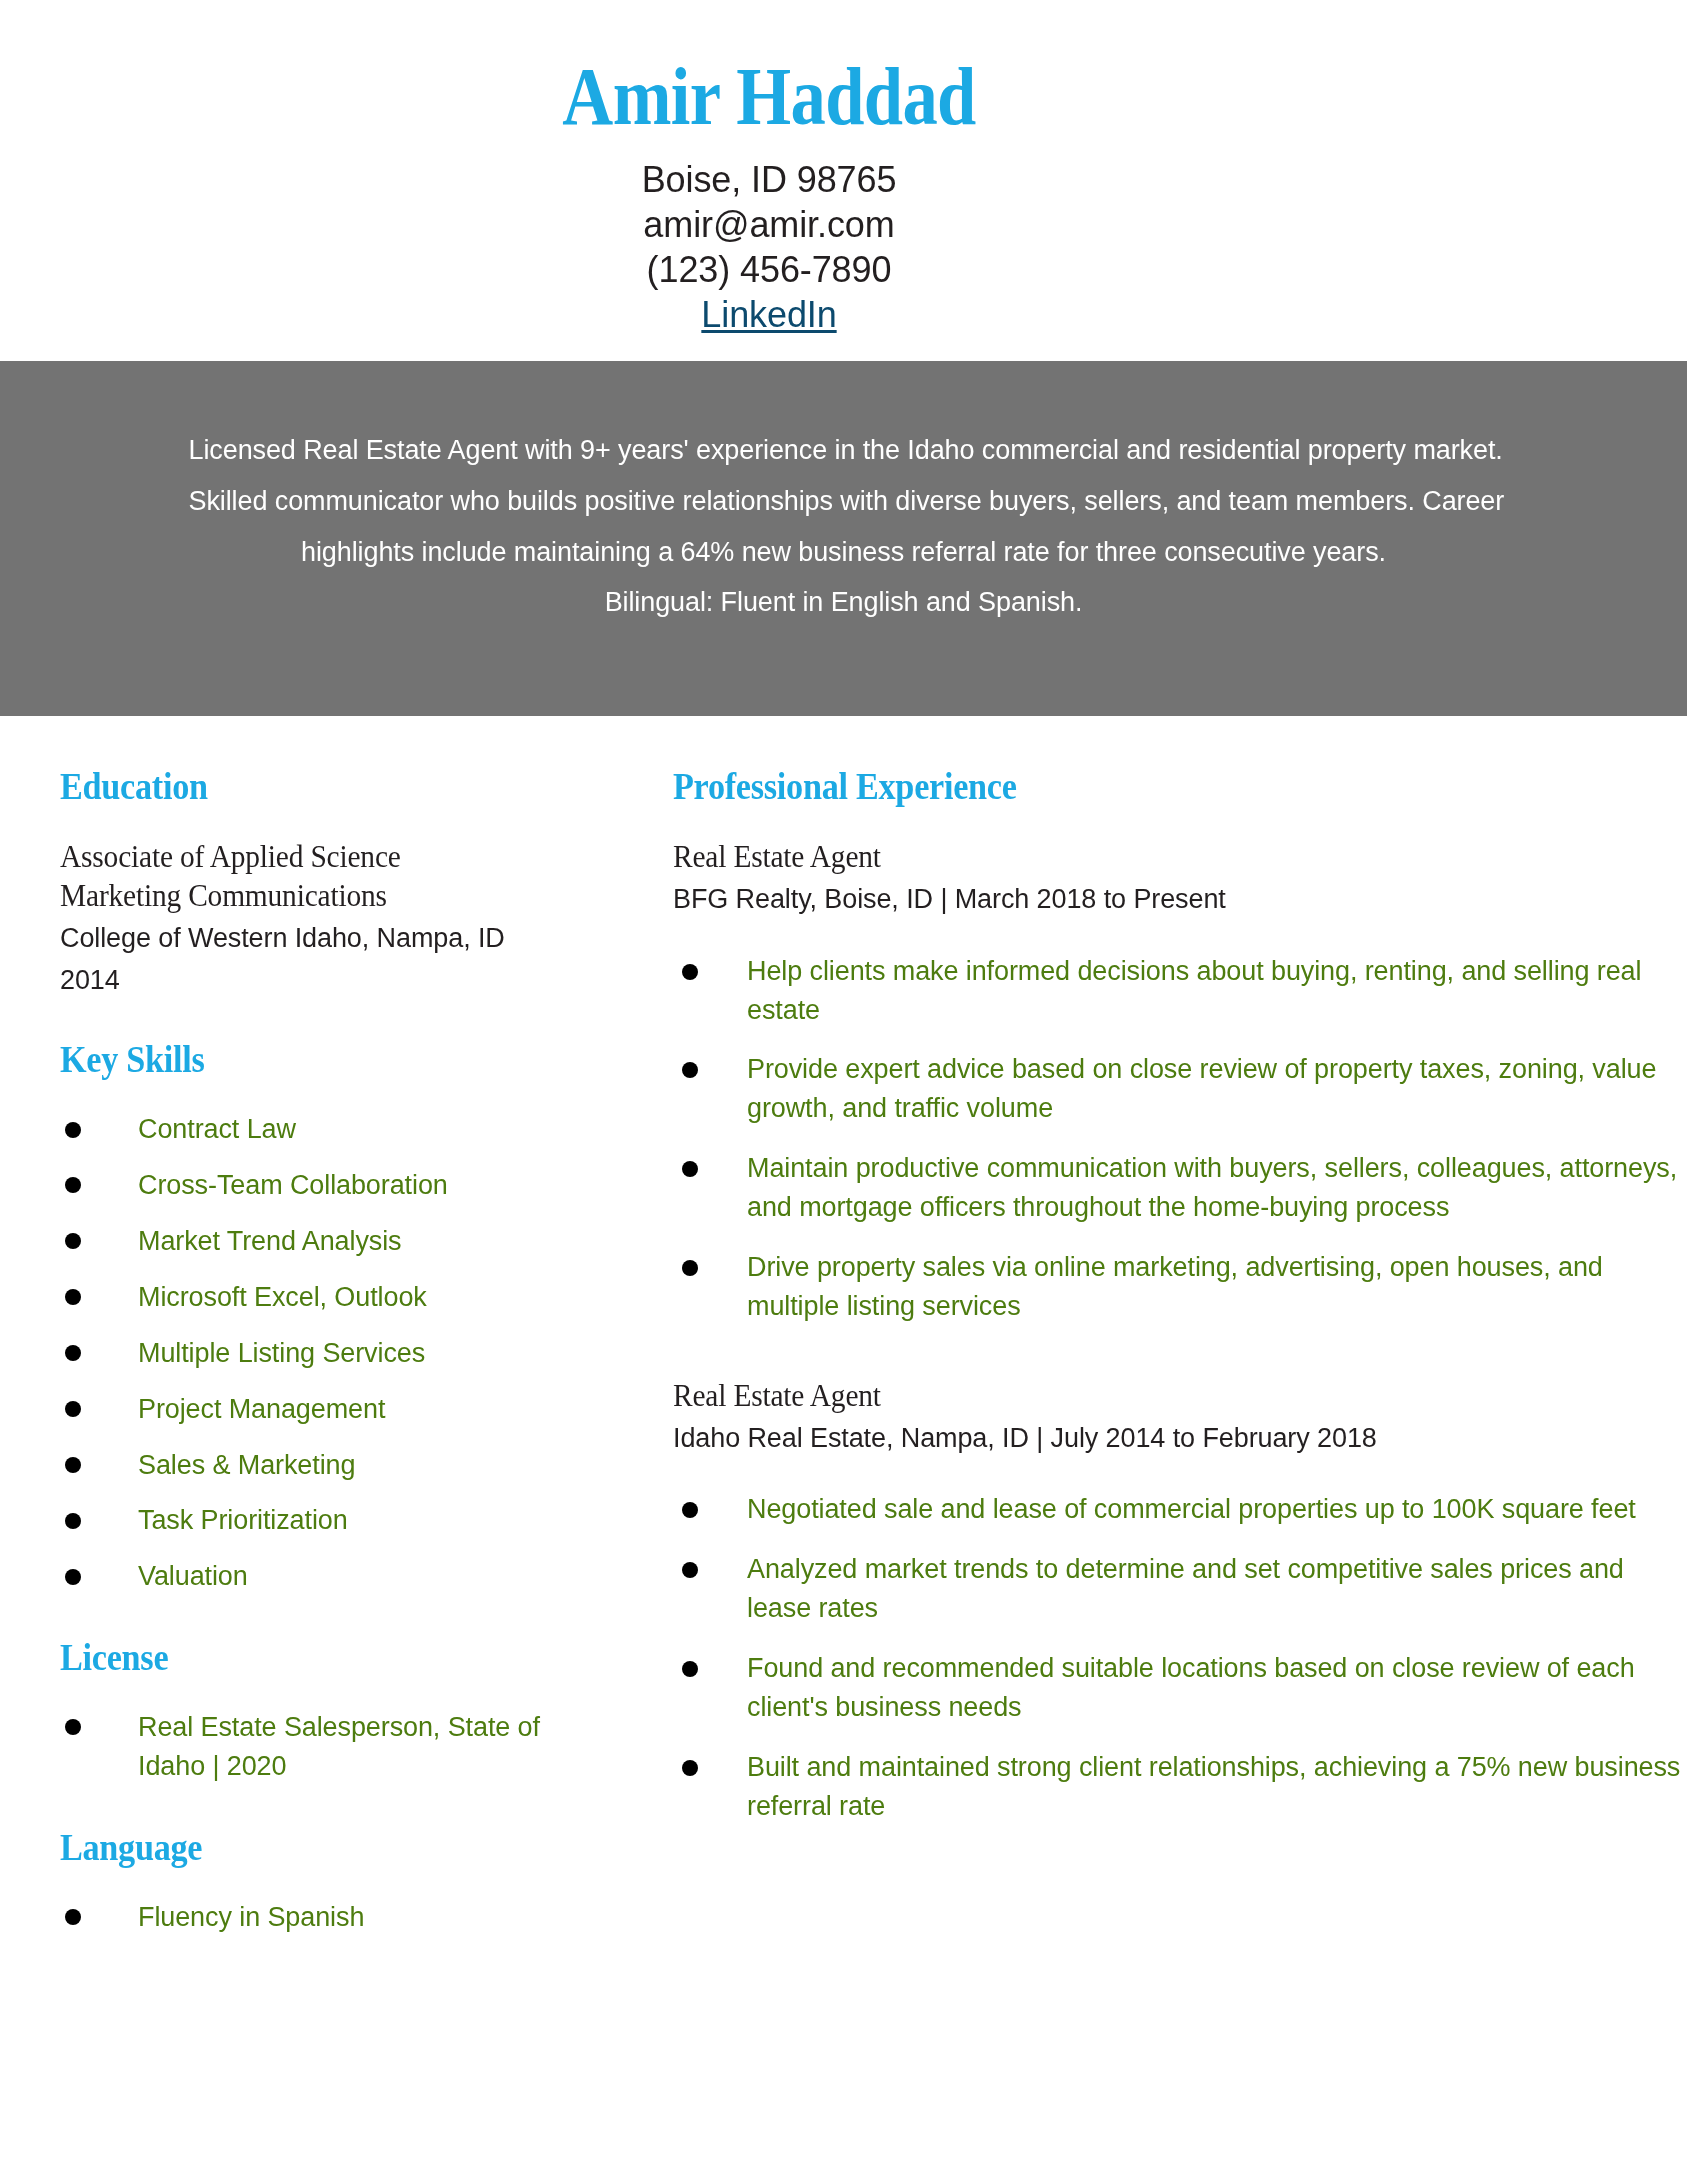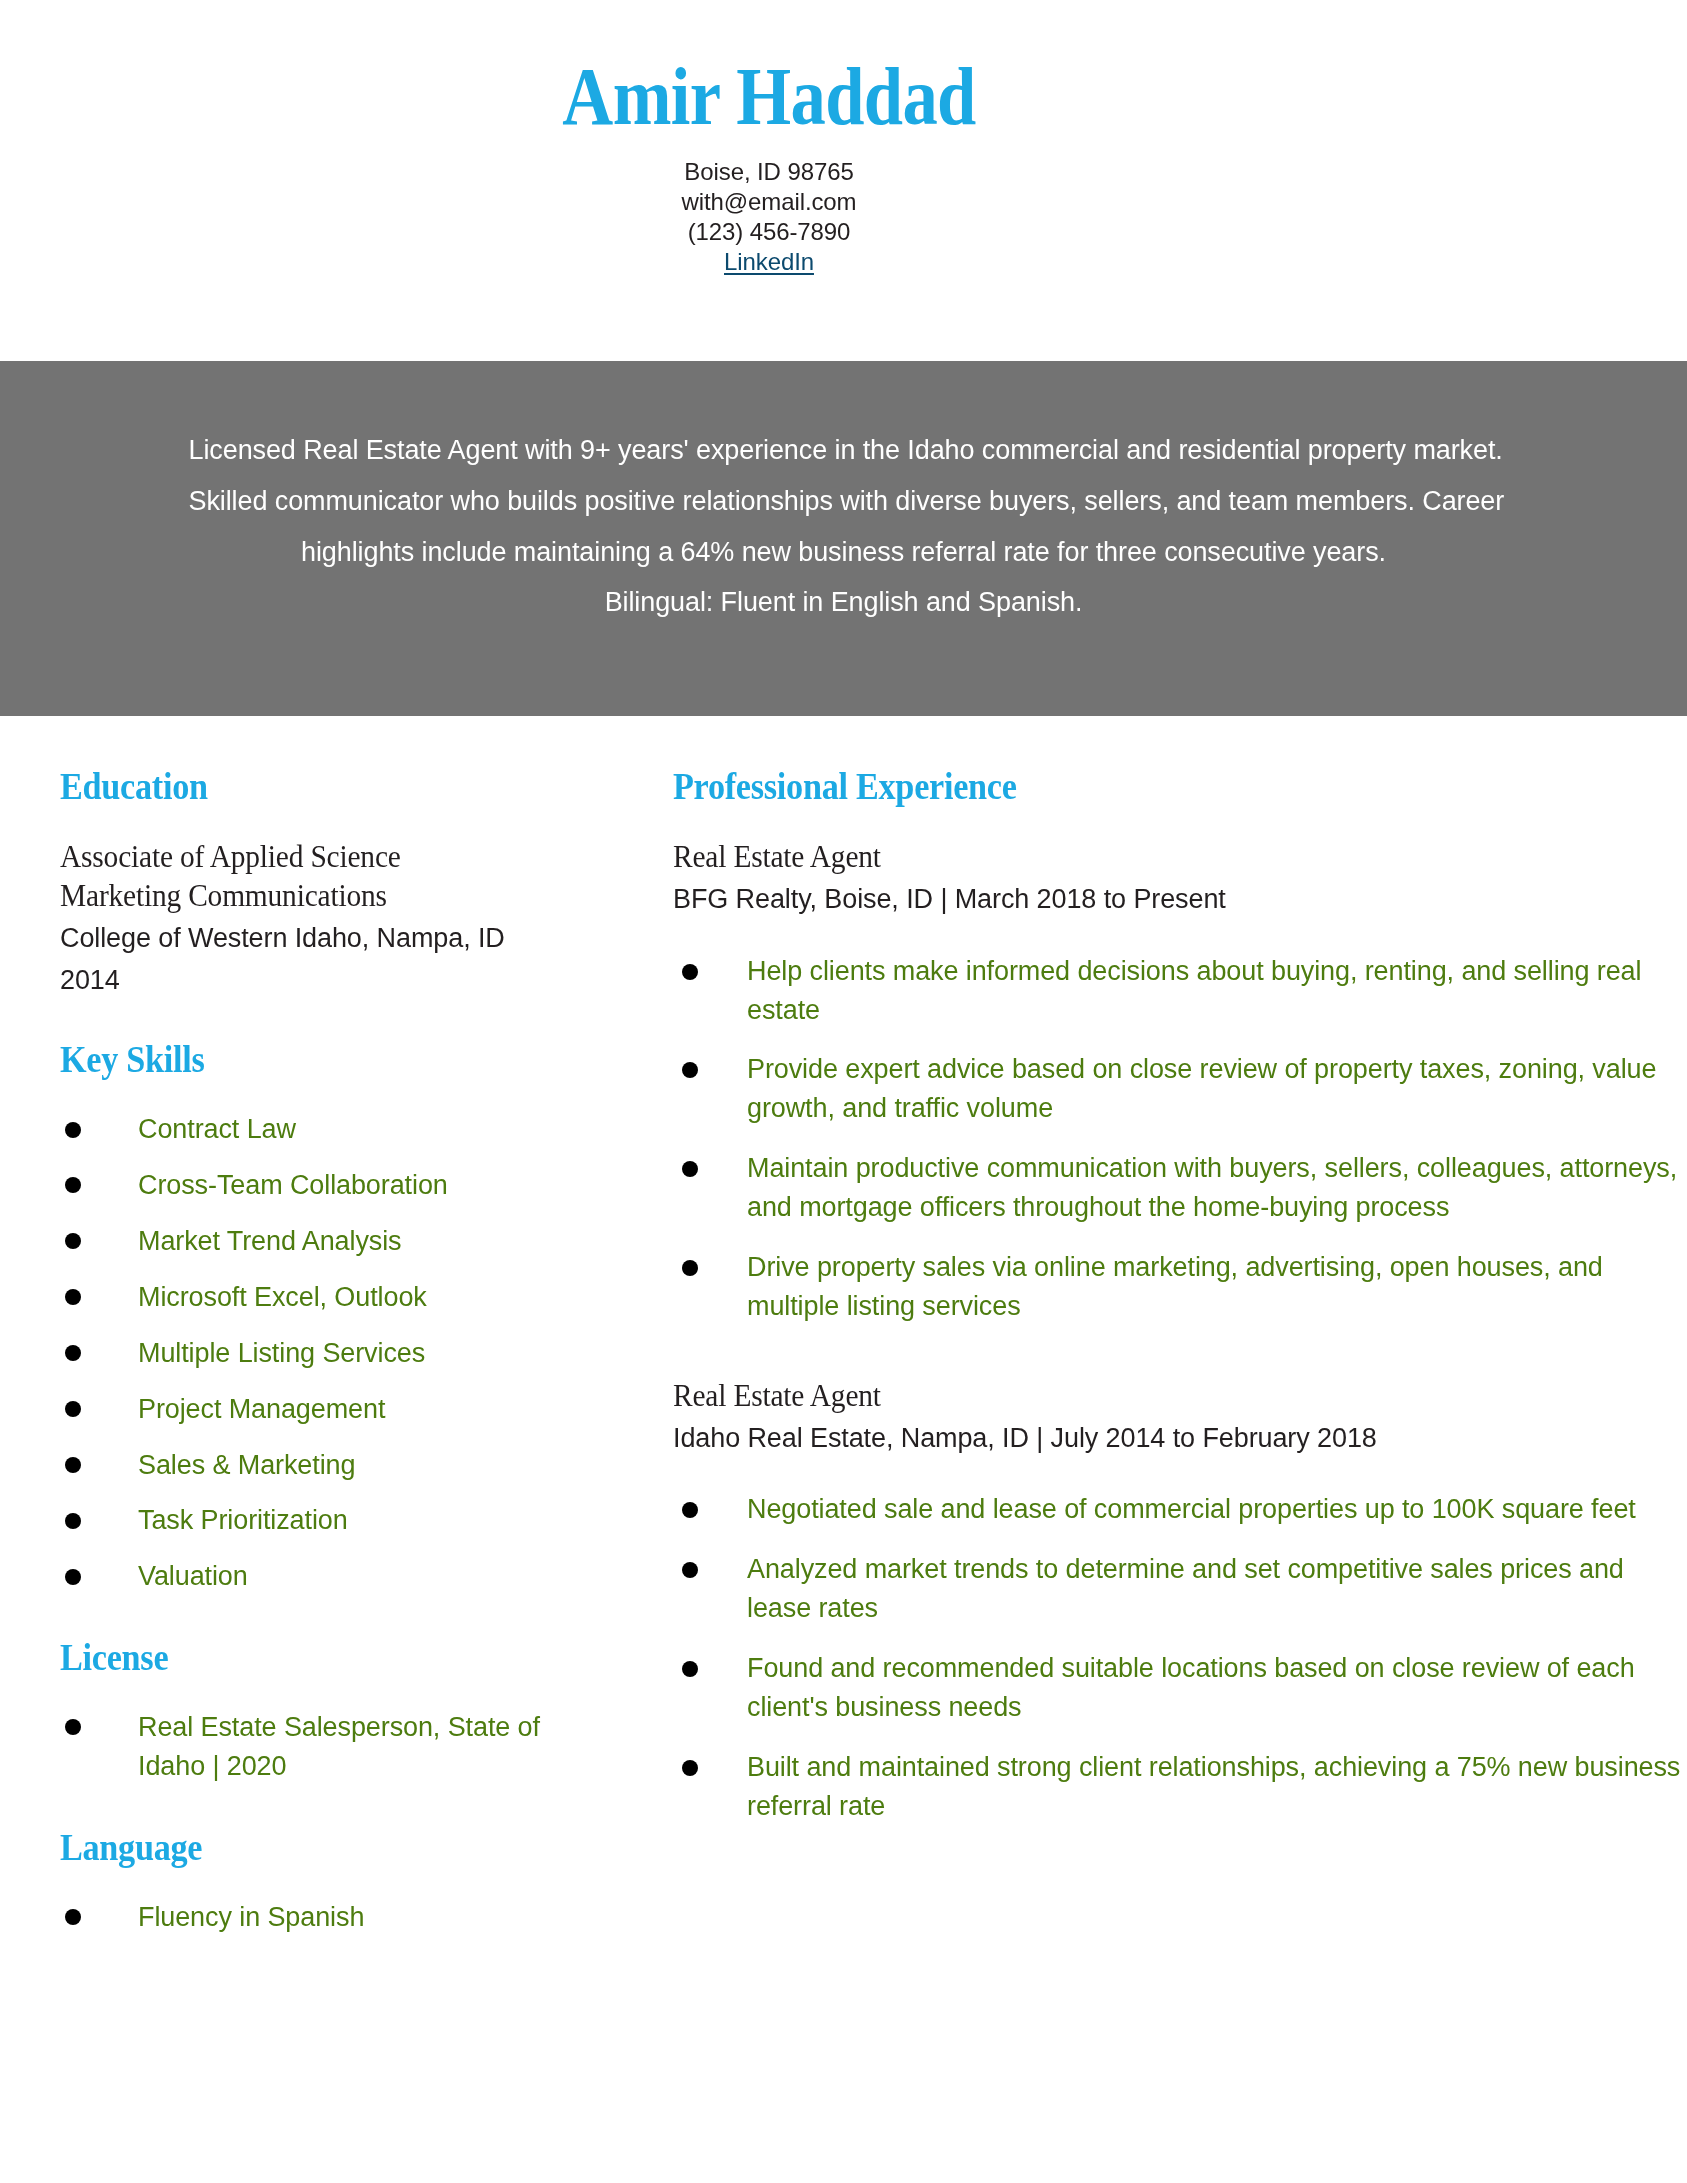--- a/index.html
+++ b/index.html
@@ -31,21 +31,21 @@
     font-family: "Liberation Serif", serif;
     font-weight: bold;
     font-size: 82px;
     line-height: 1.0;
     letter-spacing: -0.7px;
     color: #1CA9E3;
     margin: 0 0 18.5px 0;
     transform: scaleX(0.86);
   }
   .contact-line {
-    font-size: 24px;
+    font-size: 36px;
     line-height: 1.25;
     color: #231f20;
     margin: 0;
     letter-spacing: -0.1px;
   }
   .contact-link {
     display: inline-block;
     text-decoration: underline;
     text-underline-offset: 3.3px;
     color: #0c4a6e;
@@ -174,21 +174,21 @@
   .job-block:last-child { margin-bottom: 0; }
 </style>
 </head>
 <body>
 
 <div class="page">
 
   <div class="header">
     <h1 class="cand-name">Amir Haddad</h1>
     <p class="contact-line">Boise, ID 98765</p>
-    <p class="contact-line">with@email.com</p>
+    <p class="contact-line">amir@amir.com</p>
     <p class="contact-line">(123) 456-7890</p>
     <p class="contact-line"><span class="contact-link">LinkedIn</span></p>
   </div>
 
   <div class="summary-banner">
     <div class="summary-inner">
       <div class="summary-line">Licensed Real Estate Agent with 9+ years' experience in the Idaho commercial and residential property market.</div>
       <div class="summary-line">Skilled communicator who builds positive relationships with diverse buyers, sellers, and team members. Career</div>
       <div class="summary-line">highlights include maintaining a 64% new business referral rate for three consecutive years.</div>
       <div class="summary-line">Bilingual: Fluent in English and Spanish.</div>

